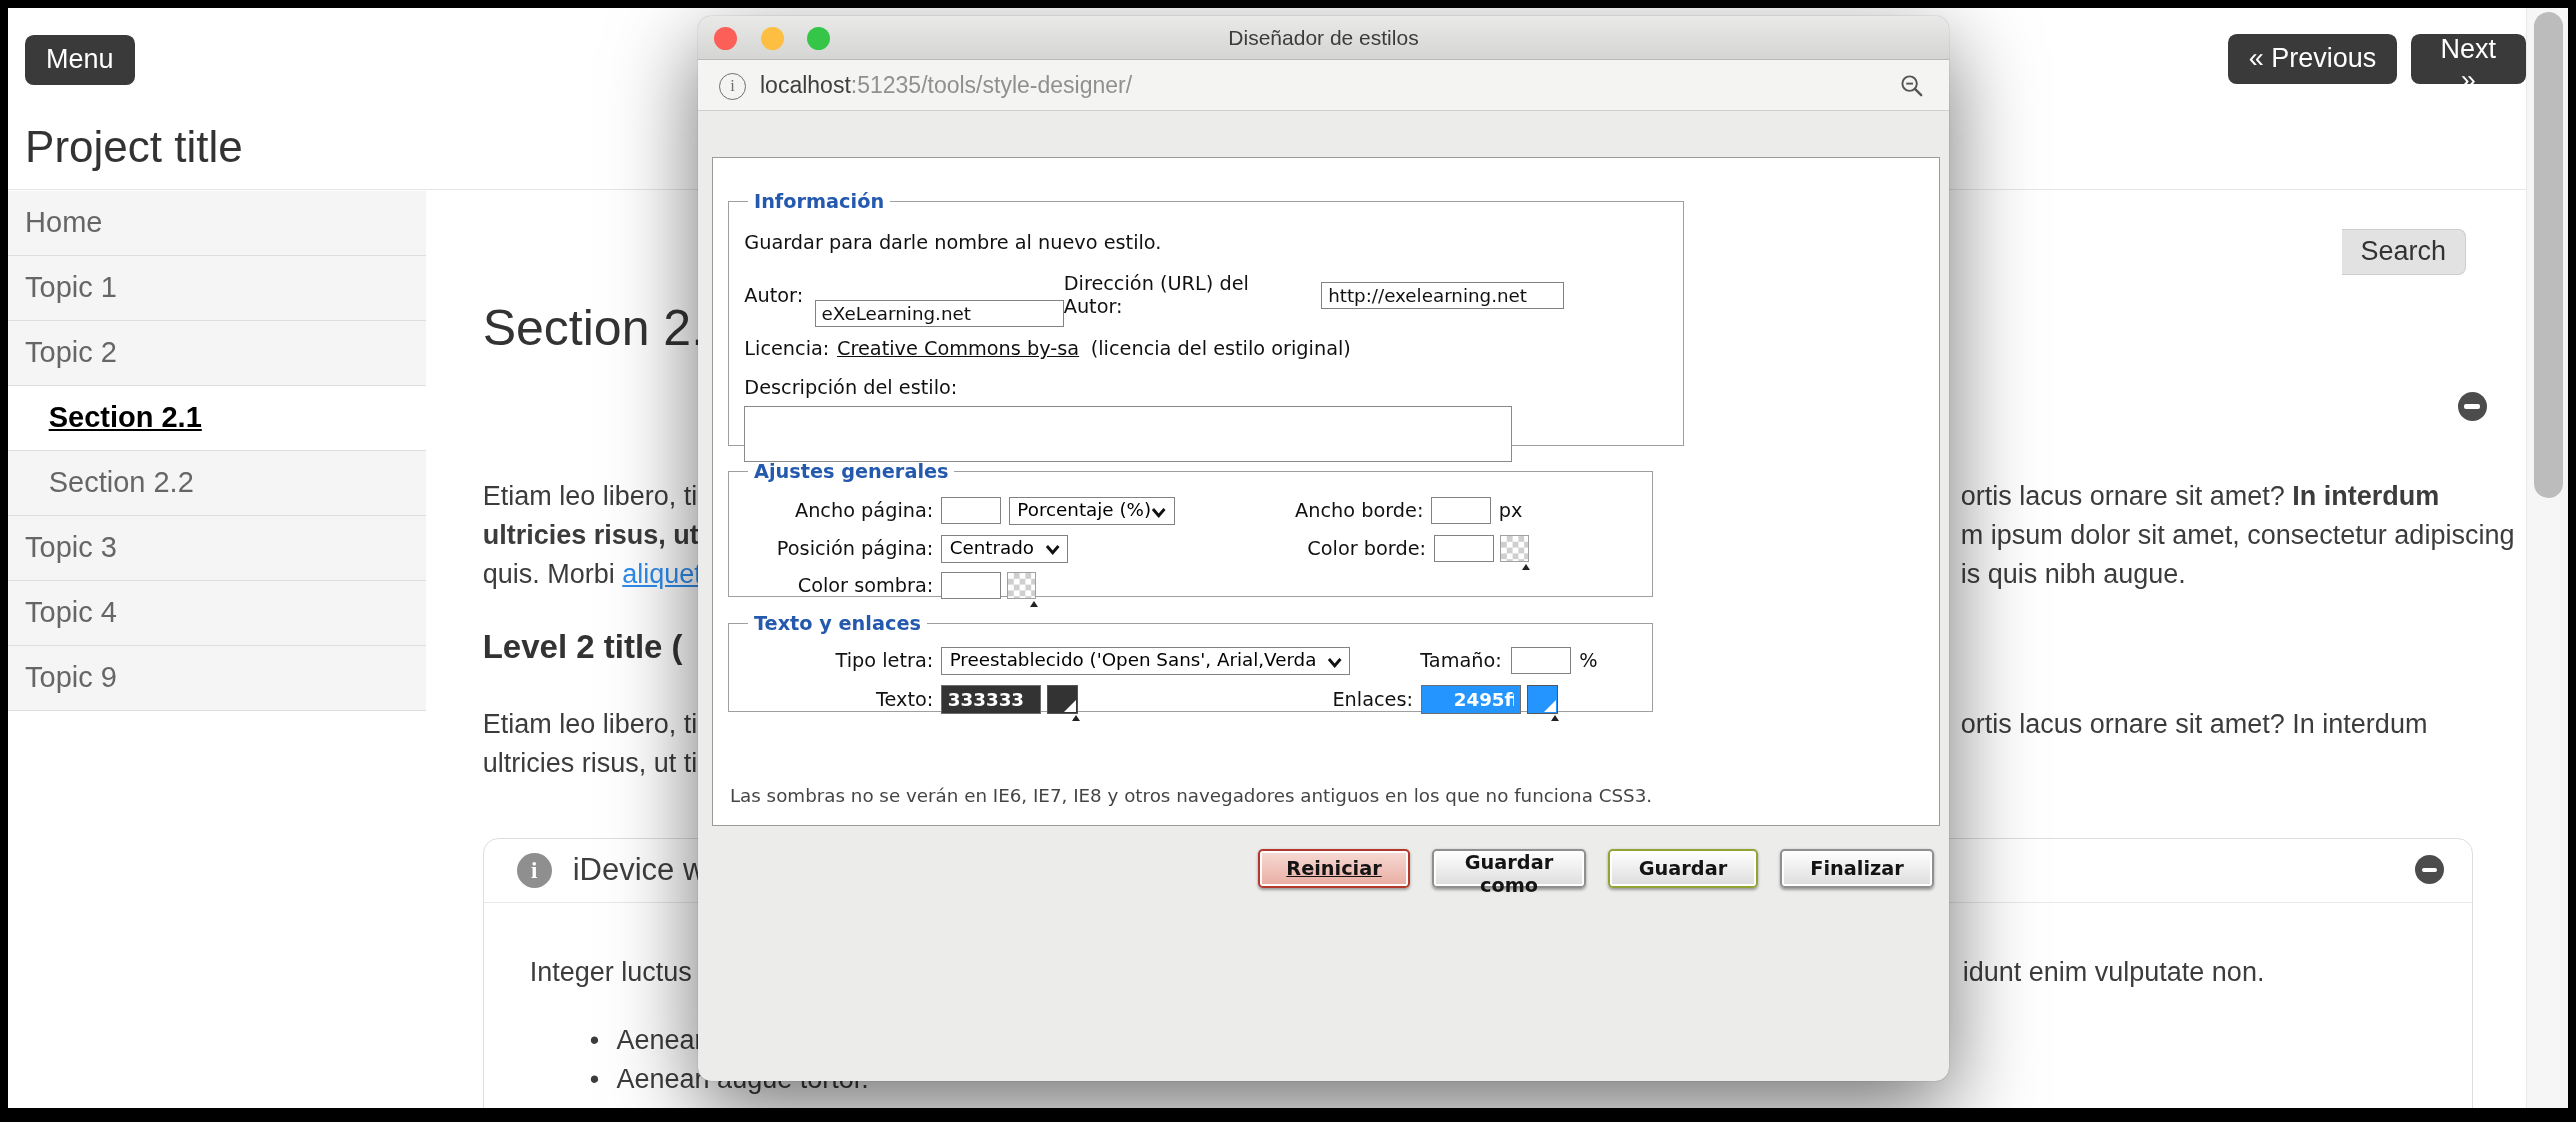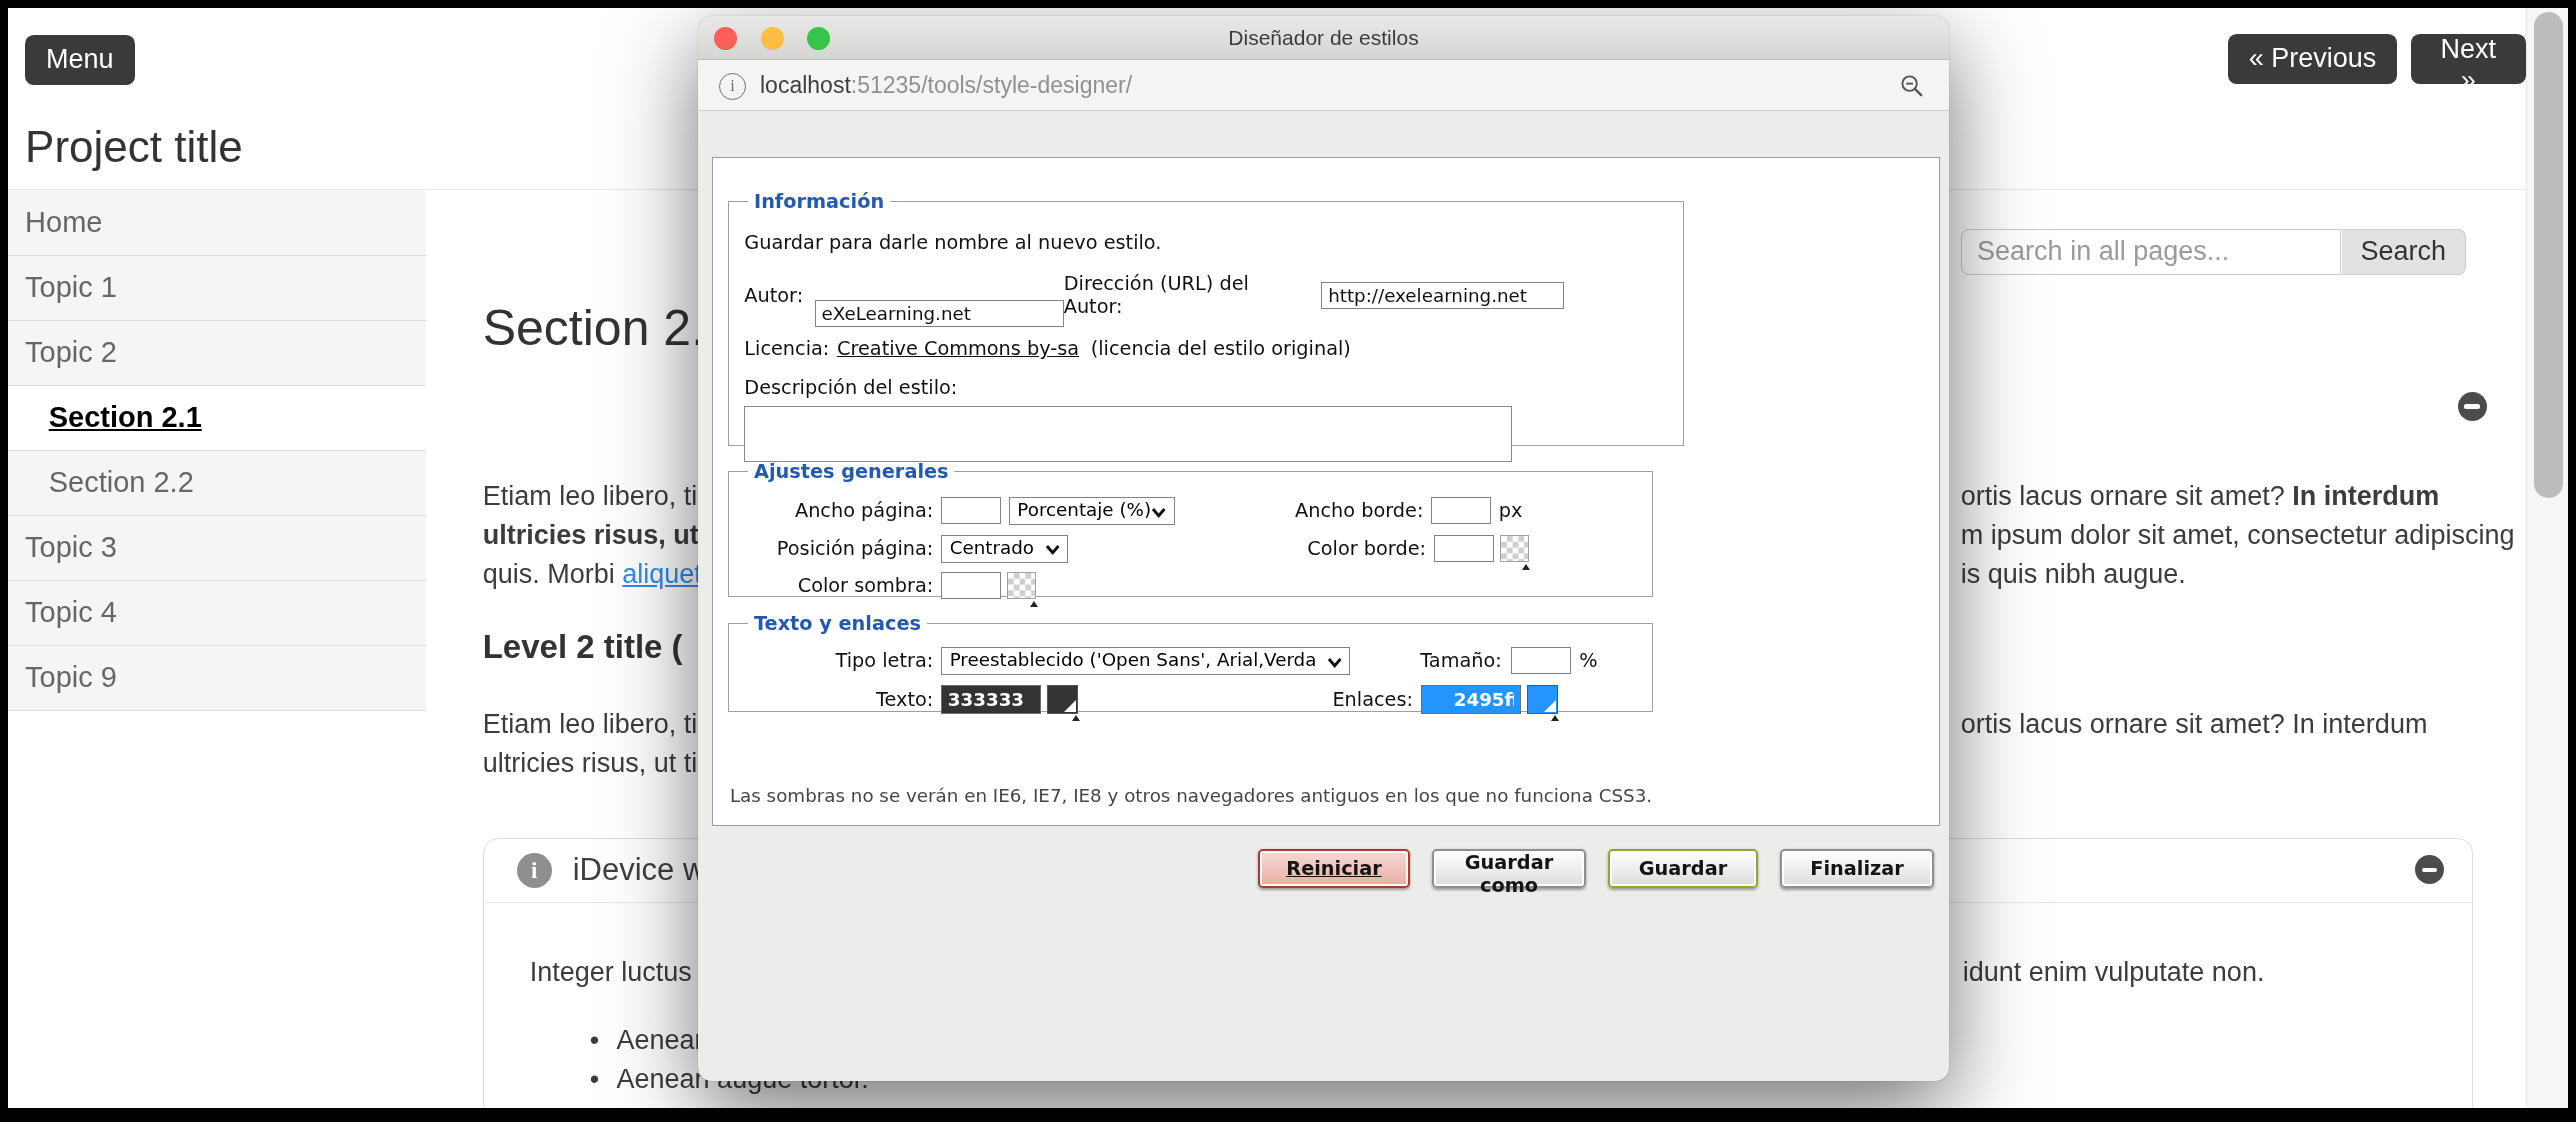--- a/index.html
+++ b/index.html
@@ -185,21 +185,20 @@
     <div class="h2">Level 2 title (</div>
 
     <div class="para pl2">
       <div>Etiam leo libero, ti</div>
       <div>ultricies risus, ut ti</div>
     </div>
     <div class="para pr2">
       <div>ortis lacus ornare sit amet? In interdum</div>
     </div>
 
-    <input class="search-input" placeholder="Search in all pages..." style="">
     <button class="search-btn">Search</button>
 
     <div class="idevice">
       <div class="idevice-header">
         <div class="idevice-icon">i</div>
         <div class="idevice-title">iDevice w</div>
       </div>
       <div class="idevice-body">
         <div class="idevice-line-left">Integer luctus e</div>
         <div class="idevice-line-right">idunt enim vulputate non.</div>

